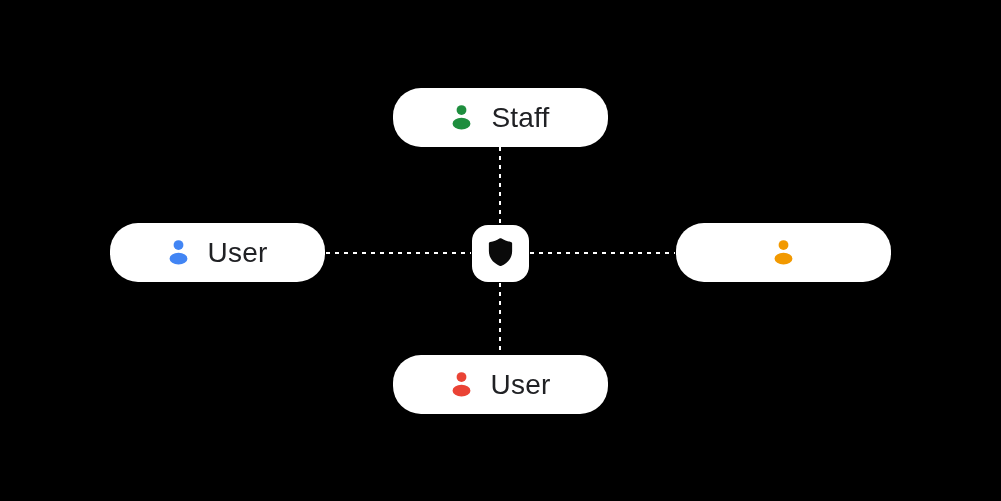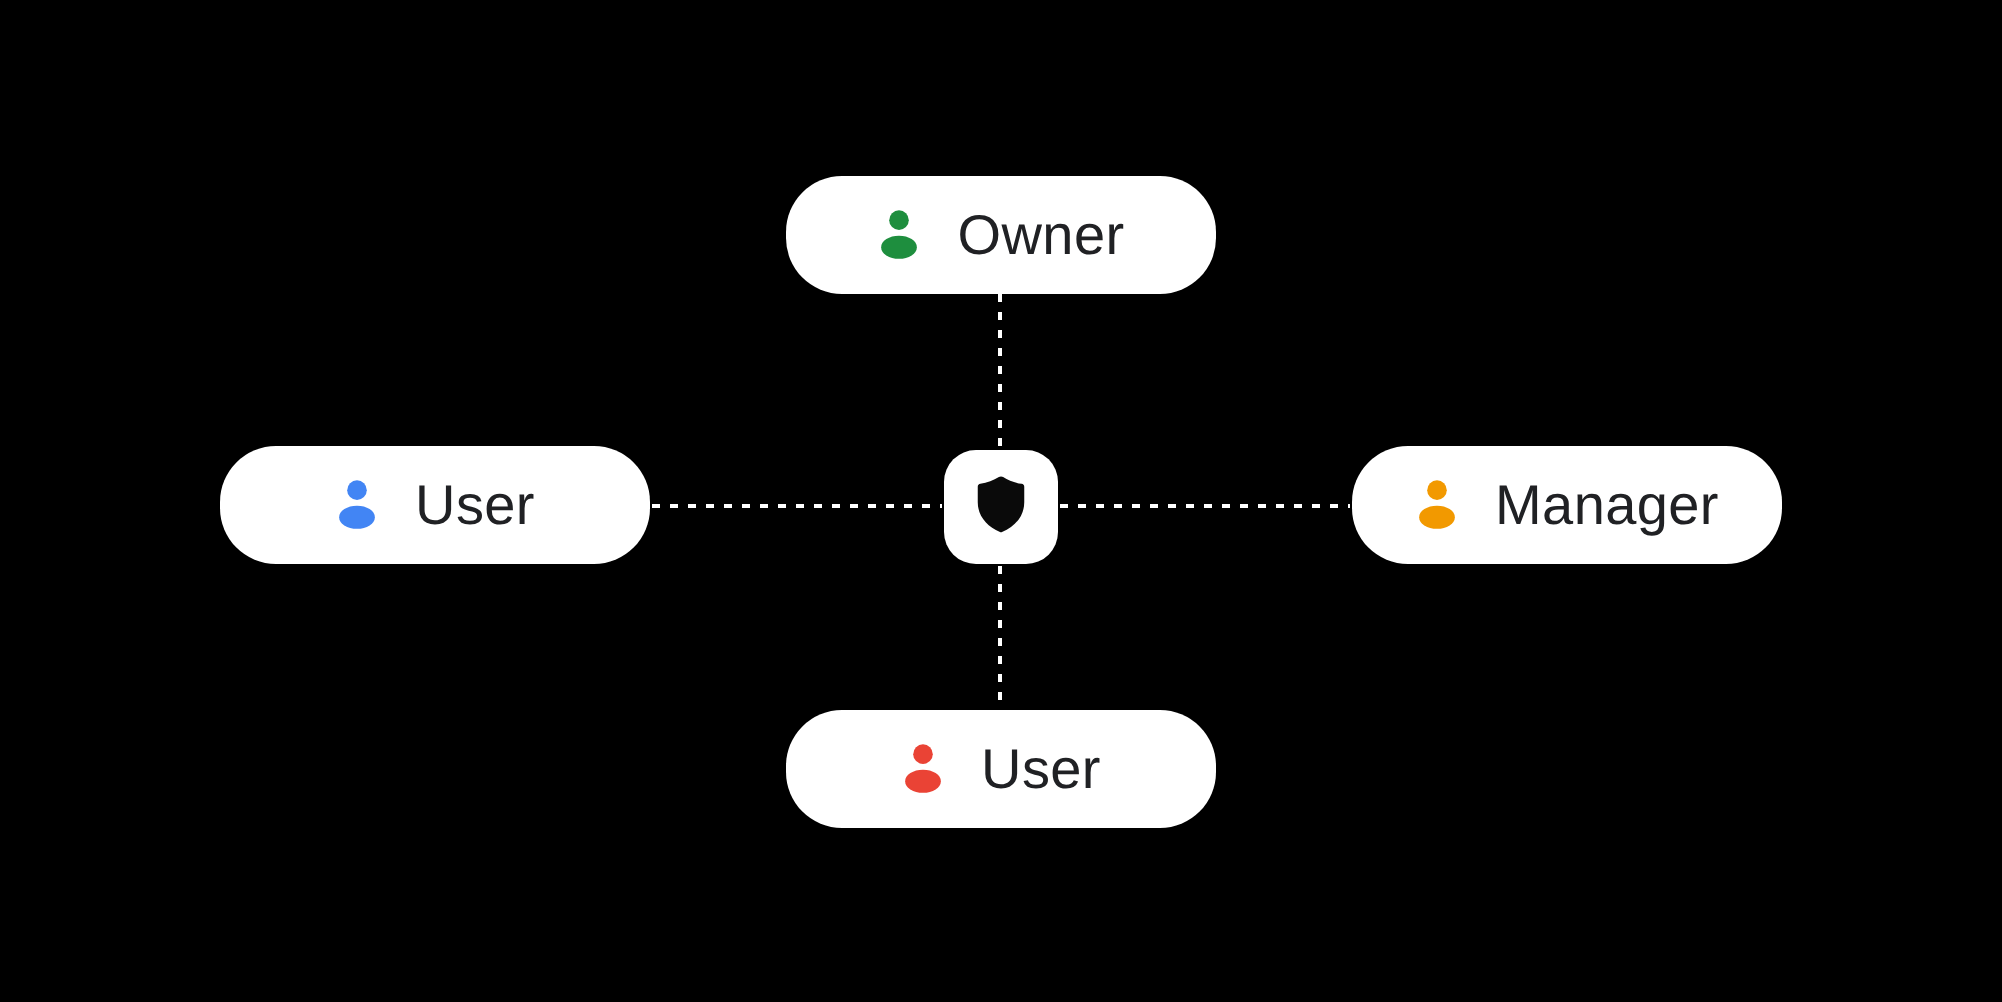--- a/index.html
+++ b/index.html
@@ -79,37 +79,36 @@
     <line x1="500" y1="283" x2="500" y2="354" stroke="#ffffff"></line>
     <line x1="326" y1="253" x2="471" y2="253" stroke="#ffffff"></line>
     <line x1="530" y1="253" x2="675" y2="253" stroke="#ffffff"></line>
   </svg>
 
   <div class="node node-owner">
     <svg class="person-svg" viewBox="0 0 24 30" fill="#1e8e3e">
       <circle cx="12" cy="6.5" r="5.6"></circle>
       <ellipse cx="12" cy="22" rx="10.2" ry="6.6"></ellipse>
     </svg>
-    <span class="label">Owner</span>
+    <span class="label">Staff</span>
   </div>
 
   <div class="node node-user">
     <svg class="person-svg" viewBox="0 0 24 30" fill="#4285f4">
       <circle cx="12" cy="6.5" r="5.6"></circle>
       <ellipse cx="12" cy="22" rx="10.2" ry="6.6"></ellipse>
     </svg>
     <span class="label">User</span>
   </div>
 
   <div class="node node-manager">
     <svg class="person-svg" viewBox="0 0 24 30" fill="#f29900">
       <circle cx="12" cy="6.5" r="5.6"></circle>
       <ellipse cx="12" cy="22" rx="10.2" ry="6.6"></ellipse>
     </svg>
-    <span class="label">Manager</span>
   </div>
 
   <div class="node node-staff">
     <svg class="person-svg" viewBox="0 0 24 30" fill="#ea4335">
       <circle cx="12" cy="6.5" r="5.6"></circle>
       <ellipse cx="12" cy="22" rx="10.2" ry="6.6"></ellipse>
     </svg>
     <span class="label">User</span>
   </div>
 

